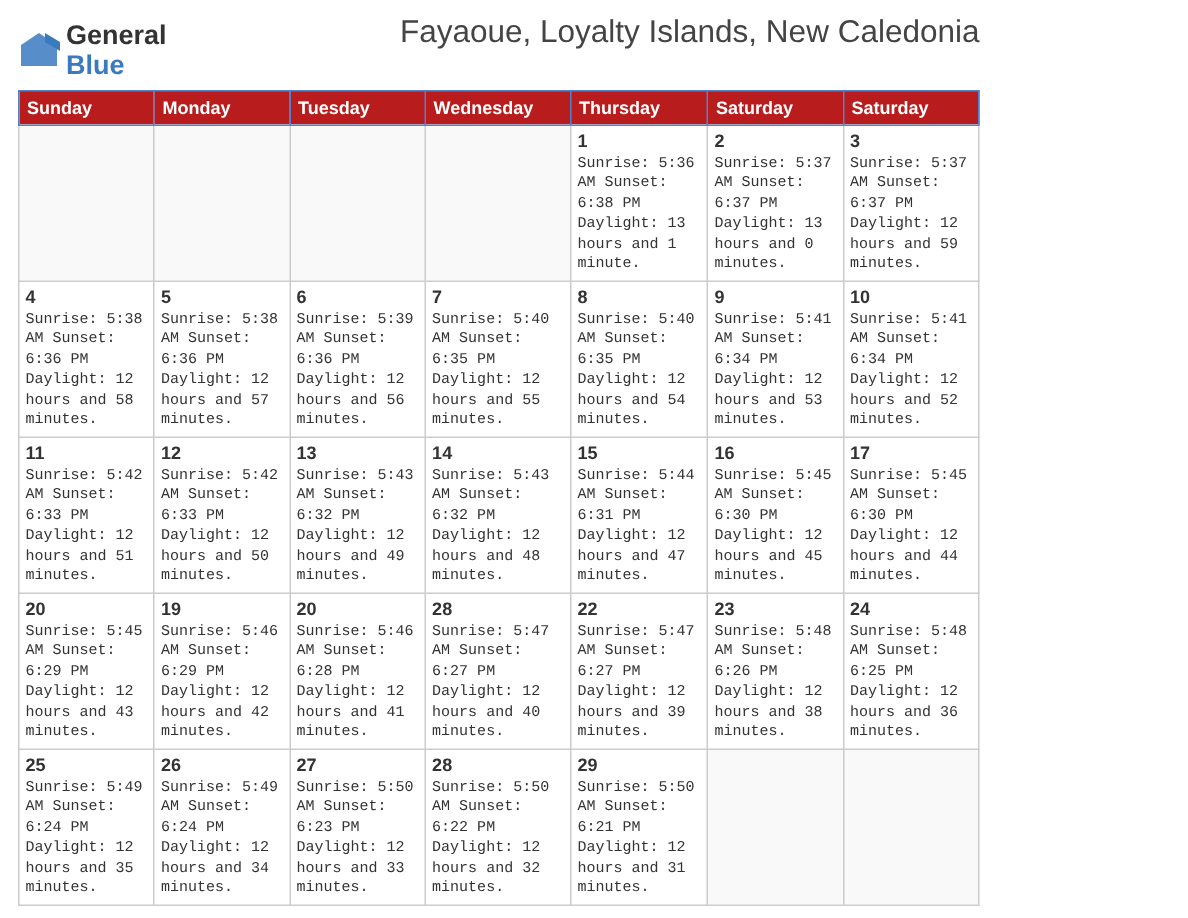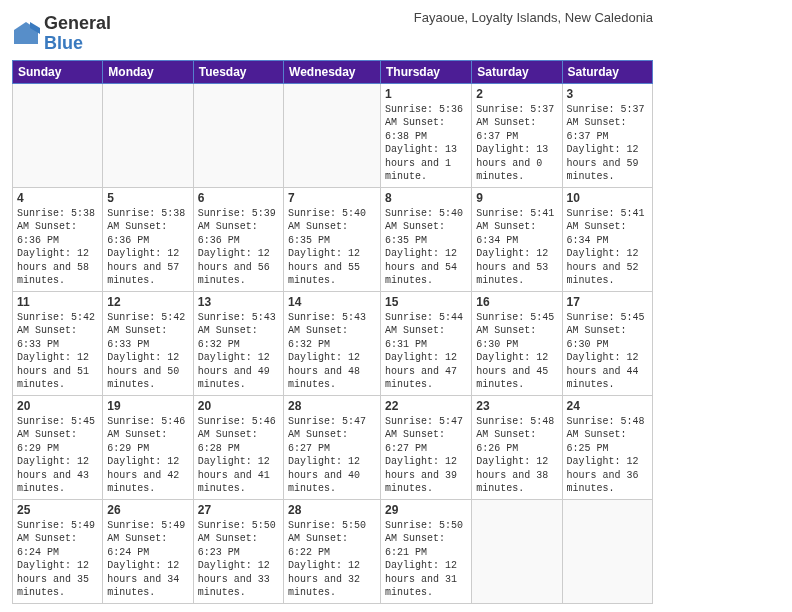--- a/index.html
+++ b/index.html
@@ -48,30 +48,30 @@
     }
     .title-area {
       text-align: right;
     }
     .month-year {
       font-size: 32px;
       font-weight: bold;
       color: #333;
     }
     .location {
-      font-size: 13px;
+      font-size: 21px;
       color: #444;
     }
     .calendar {
       width: 100%;
       border-collapse: collapse;
       border: 1px solid #bbb;
     }
     .calendar th {
-      background-color: #4c1d95;
+      background-color: #b91c1c;
       color: #fff;
       font-size: 12px;
       font-weight: bold;
       text-align: left;
       padding: 4px 5px;
       border: 1px solid #5580cc;
     }
     .calendar td {
       vertical-align: top;
       border: 1px solid #ccc;

